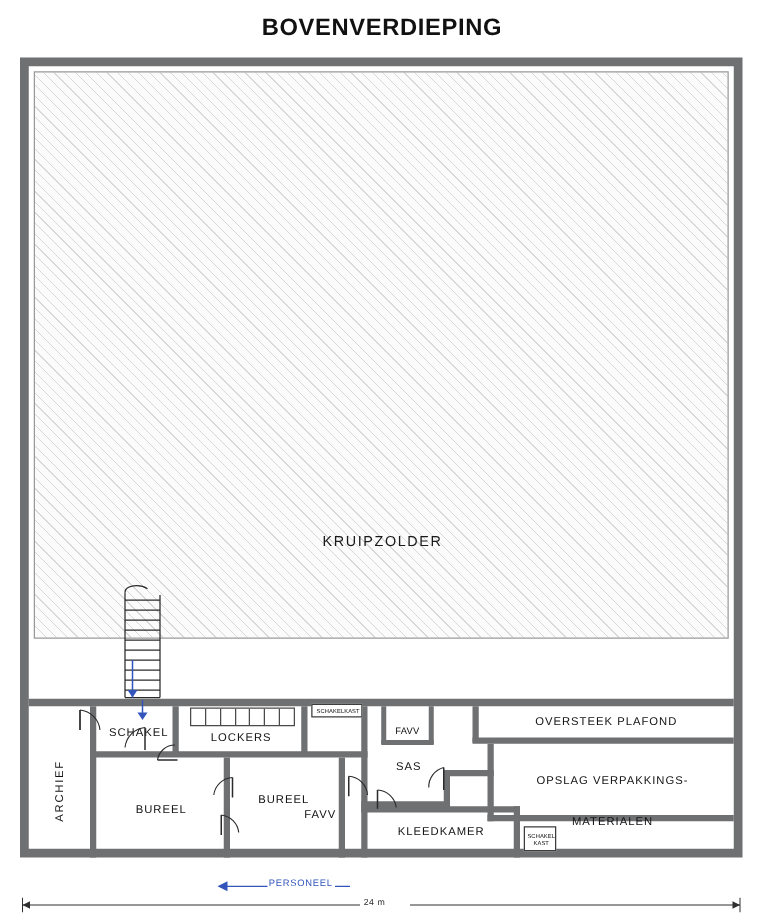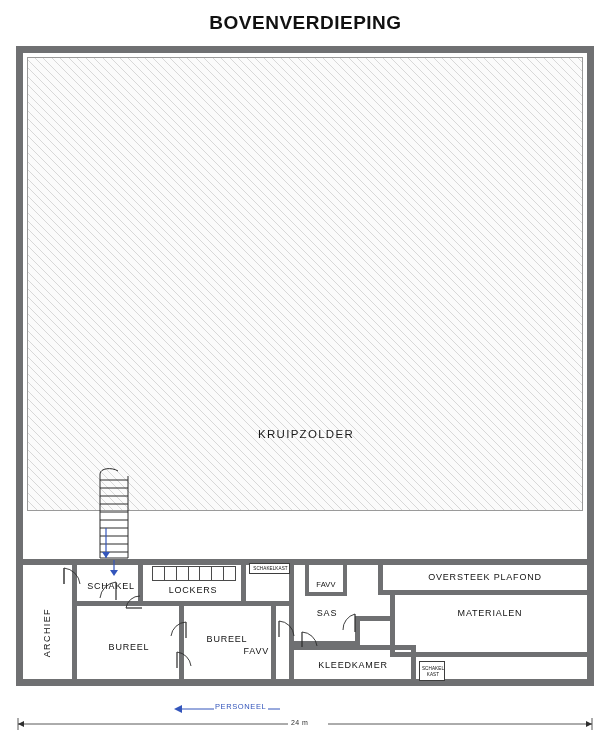--- a/index.html
+++ b/index.html
@@ -185,21 +185,22 @@
   <div class="room-label" style="left:185px; top:646px; width:84px;text-align:right;">FAVV</div>
 
   <div class="room-label" style="left:300px; top:608px; width:54px;">SAS</div>
 
   <div class="room-label" style="left:297px; top:660px; width:112px;text-align:center;">KLEEDKAMER</div>
 
   <div class="room-label small" style="left:308px; top:580px; width:36px;">FAVV</div>
 
   <div class="room-label" style="left:390px; top:572px; width:190px;">OVERSTEEK PLAFOND</div>
 
-  <div class="room-label" style="left:400px; top:608px; width:180px;">MATERIALEN</div>
+  <div class="room-label" style="left:400px; top:619px; width:180px;">OPSLAG VERPAKKINGS-</div>
+  <div class="room-label" style="left:400px; top:652px; width:180px;">MATERIALEN</div>
 
   <div class="lockers" style="left:152px; top:566px; width:84px; height:15px;">
     <div></div>
     <div></div>
     <div></div>
     <div></div>
     <div></div>
     <div></div>
     <div></div>
   </div>

